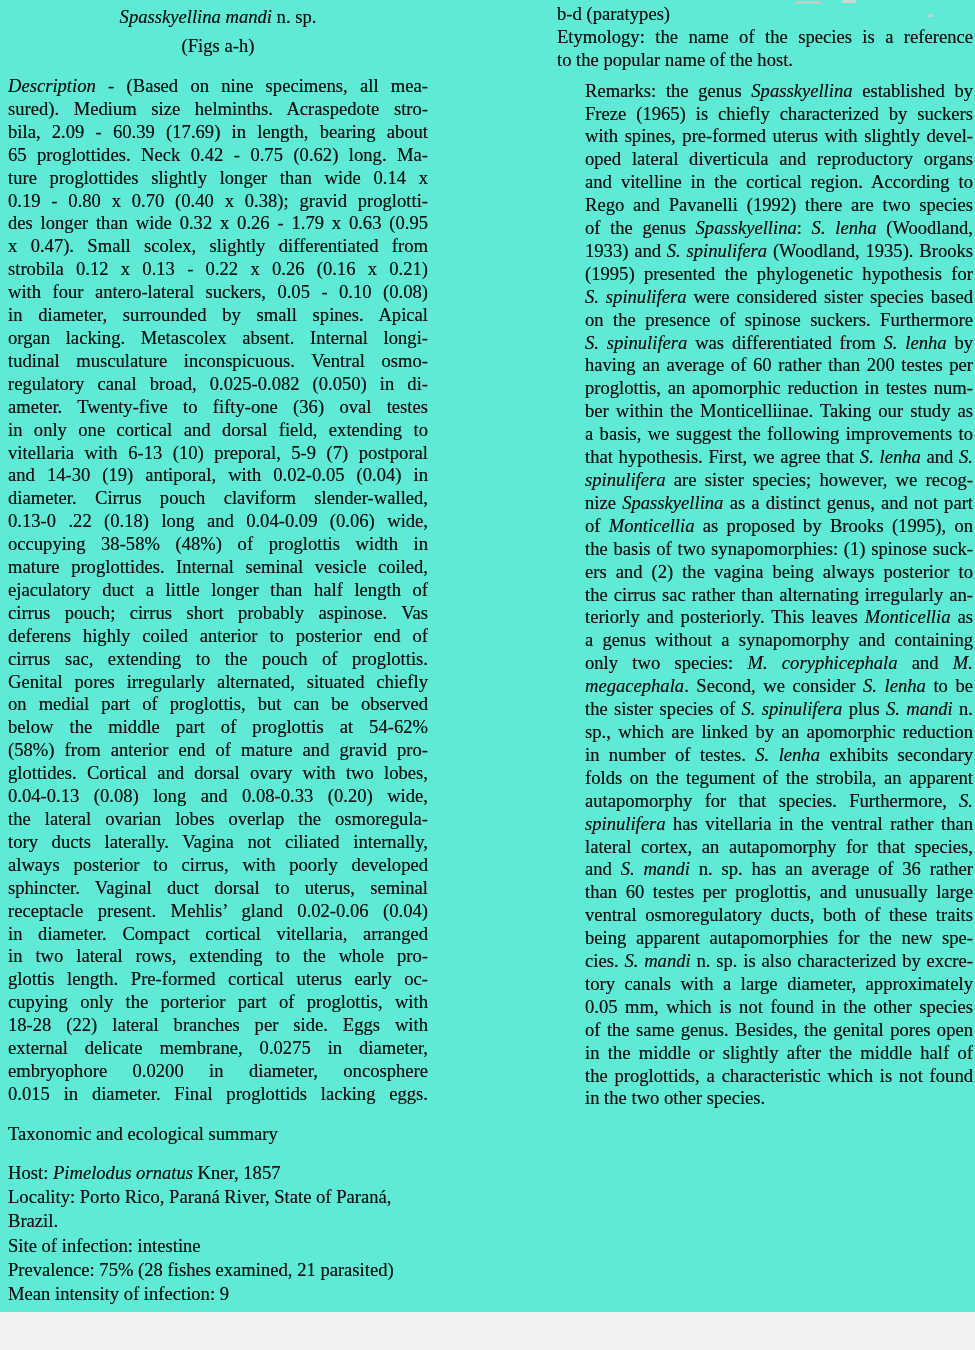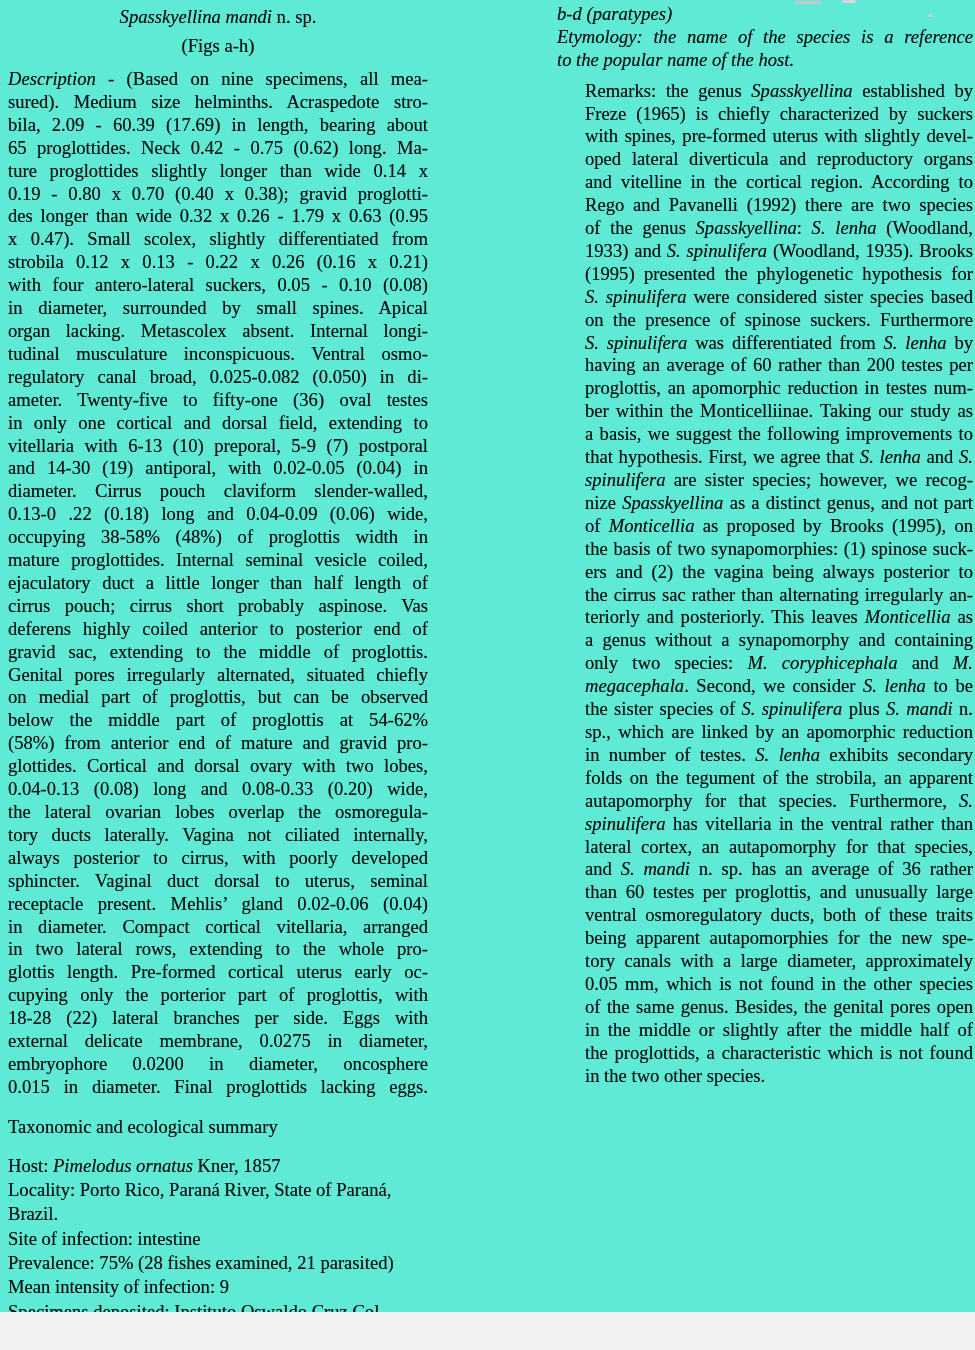--- a/index.html
+++ b/index.html
@@ -19,25 +19,25 @@
   }
   .col { position: absolute; top: 2px; }
   .col.left  { left: 8px;   width: 420px; }
   .col.right { left: 557px; width: 416px; }
 
   .line { text-align: justify; text-align-last: justify; }
   .line.last { text-align-last: left; }
   .center .line { text-align: center; text-align-last: center; }
 
   .heading { line-height: 29px; }
-  .para.desc { margin-top: 8px; line-height: 22.9px; }
+  .para.desc { margin-top: 15px; line-height: 22.9px; }
   .subhead { margin-top: 16px; line-height: 23px; }
   .para.summary { margin-top: 16px; line-height: 24.3px; }
 
-  .para.top { line-height: 23.2px; font-style: italic; }
+  .para.top { line-height: 23.2px; }
   .para.remarks { margin-top: 8px; line-height: 22.9px; margin-left: 28px; }
 
   i { font-style: italic; }
 
   .artifact { position: absolute; border-radius: 2px; }
   .a1 { left: 795px; top: 1px;  width: 26px; height: 3px; background: #c9c9c9; }
   .a2 { left: 842px; top: 0px;  width: 14px; height: 3px; background: #d6d6d6; }
   .a3 { left: 928px; top: 14px; width: 5px;  height: 3px; background: #d0d0d0; }
 </style>
 </head>
@@ -72,21 +72,21 @@
         <div class="line">in only one cortical and dorsal field, extending to</div>
         <div class="line">vitellaria with 6-13 (10) preporal, 5-9 (7) postporal</div>
         <div class="line">and 14-30 (19) antiporal, with 0.02-0.05 (0.04) in</div>
         <div class="line">diameter. Cirrus pouch claviform slender-walled,</div>
         <div class="line">0.13-0 .22 (0.18) long and 0.04-0.09 (0.06) wide,</div>
         <div class="line">occupying 38-58% (48%) of proglottis width in</div>
         <div class="line">mature proglottides. Internal seminal vesicle coiled,</div>
         <div class="line">ejaculatory duct a little longer than half length of</div>
         <div class="line">cirrus pouch; cirrus short probably aspinose. Vas</div>
         <div class="line">deferens highly coiled anterior to posterior end of</div>
-        <div class="line">gravid sac, extending to the middle of proglottis.</div>
+        <div class="line">cirrus sac, extending to the pouch of proglottis.</div>
         <div class="line">Genital pores irregularly alternated, situated chiefly</div>
         <div class="line">on medial part of proglottis, but can be observed</div>
         <div class="line">below the middle part of proglottis at 54-62%</div>
         <div class="line">(58%) from anterior end of mature and gravid pro-</div>
         <div class="line">glottides. Cortical and dorsal ovary with two lobes,</div>
         <div class="line">0.04-0.13 (0.08) long and 0.08-0.33 (0.20) wide,</div>
         <div class="line">the lateral ovarian lobes overlap the osmoregula-</div>
         <div class="line">tory ducts laterally. Vagina not ciliated internally,</div>
         <div class="line">always posterior to cirrus, with poorly developed</div>
         <div class="line">sphincter. Vaginal duct dorsal to uterus, seminal</div>
@@ -151,20 +151,21 @@
         <div class="line">sp., which are linked by an apomorphic reduction</div>
         <div class="line">in number of testes. <i>S. lenha</i> exhibits secondary</div>
         <div class="line">folds on the tegument of the strobila, an apparent</div>
         <div class="line">autapomorphy for that species. Furthermore, <i>S.</i></div>
         <div class="line"><i>spinulifera</i> has vitellaria in the ventral rather than</div>
         <div class="line">lateral cortex, an autapomorphy for that species,</div>
         <div class="line">and <i>S. mandi</i> n. sp. has an average of 36 rather</div>
         <div class="line">than 60 testes per proglottis, and unusually large</div>
         <div class="line">ventral osmoregulatory ducts, both of these traits</div>
         <div class="line">being apparent autapomorphies for the new spe-</div>
+        <div class="line">cies. <i>S. mandi</i> n. sp. is also characterized by excre-</div>
         <div class="line">tory canals with a large diameter, approximately</div>
         <div class="line">0.05 mm, which is not found in the other species</div>
         <div class="line">of the same genus. Besides, the genital pores open</div>
         <div class="line">in the middle or slightly after the middle half of</div>
         <div class="line">the proglottids, a characteristic which is not found</div>
         <div class="line last">in the two other species.</div>
       </div>
   </div>
 </div>
 

